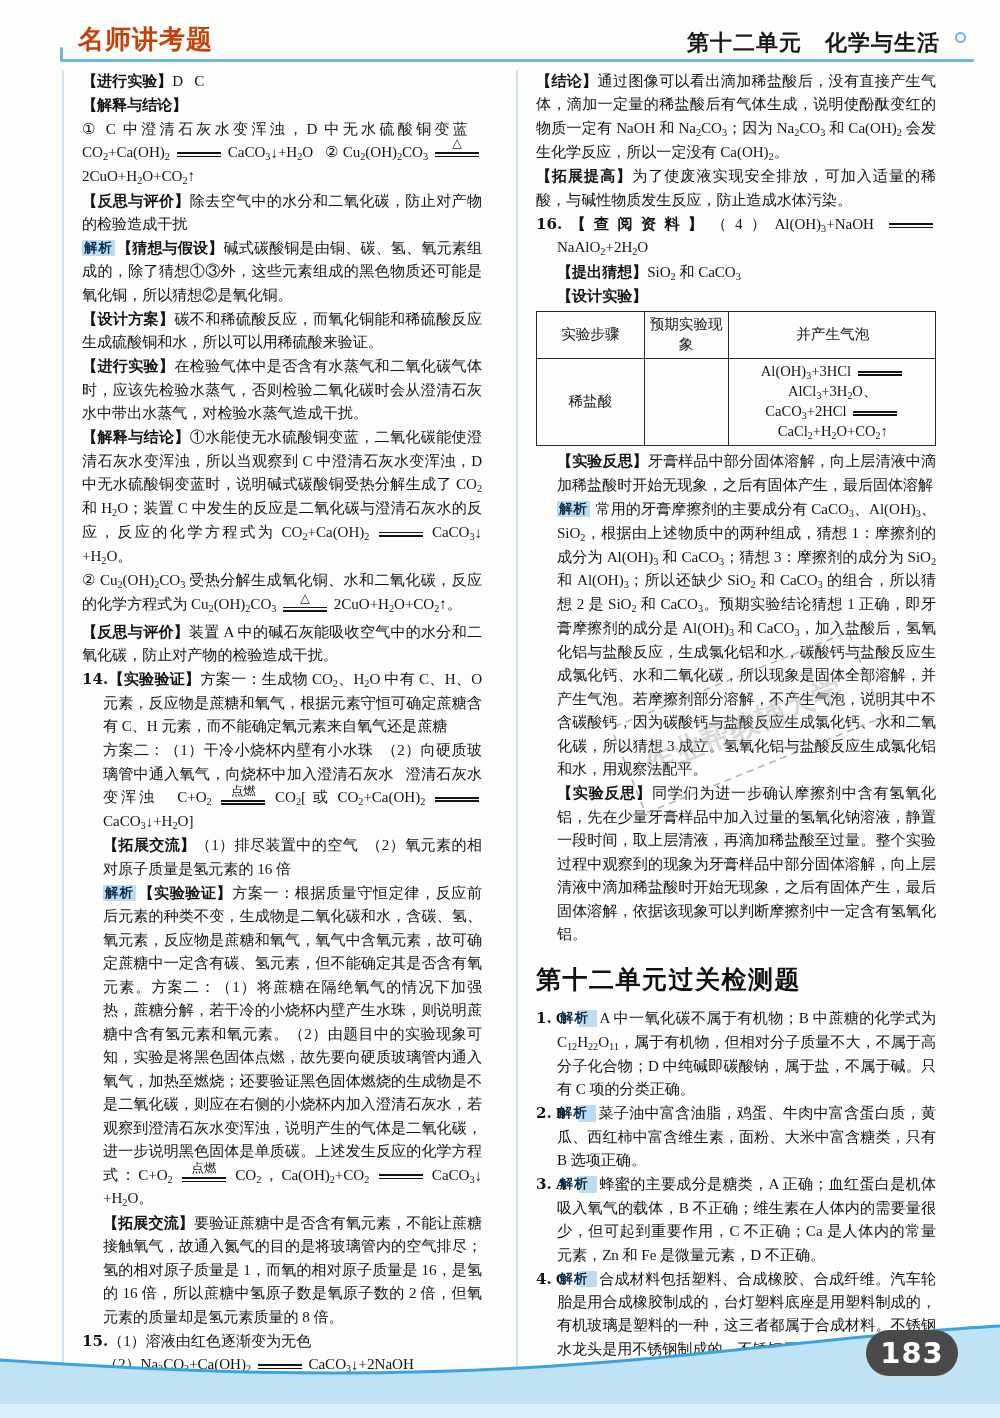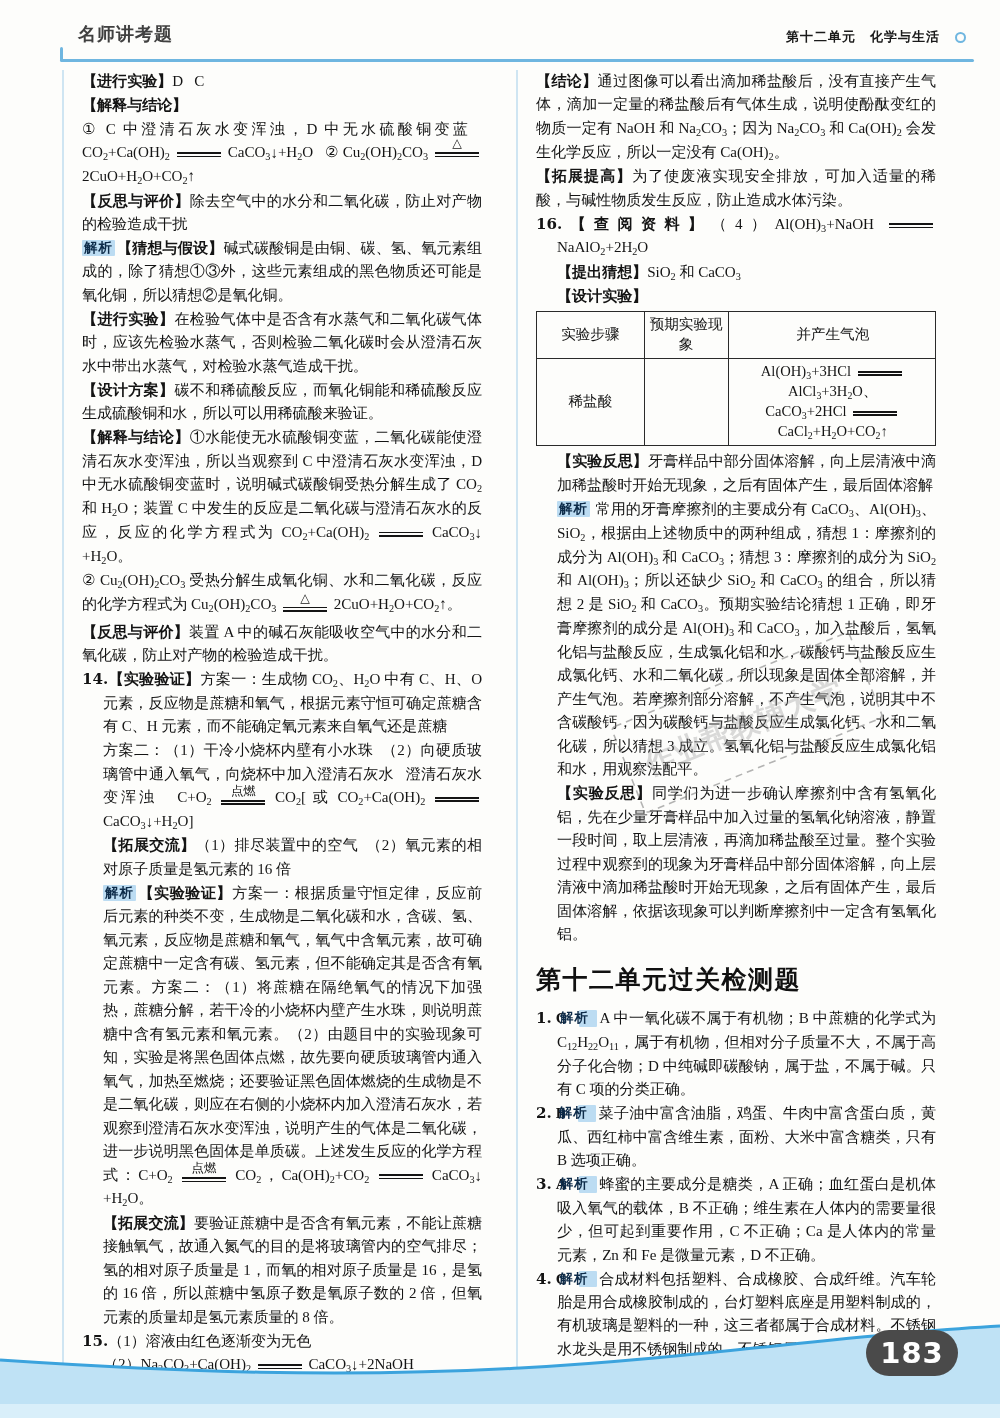--- a/index.html
+++ b/index.html
@@ -19,29 +19,29 @@
   }
 
   
   #header {
     position: absolute; left: 0; right: 0; top: 0; height: 64px;
   }
   .hdr-left {
     position: absolute; left: 78px; top: 22px;
     font-family: "DejaVu Sans", "Liberation Sans", sans-serif;
     font-weight: bold;
-    font-size: 18px;
+    font-size: 26px;
     letter-spacing: 1px;
-    color: #404040;
+    color: #c2410c;
   }
   .hdr-right {
     position: absolute; right: 60px; top: 28px;
     font-family: "DejaVu Sans", "Liberation Sans", sans-serif;
     font-weight: bold;
-    font-size: 13px;
+    font-size: 22px;
     letter-spacing: 1px;
     color: #1a1a1a;
   }
   .hdr-dot {
     position: absolute; right: 34px; top: 32px;
     width: 11px; height: 11px; border-radius: 50%;
     border: 2px solid #6fb6e0;
   }
   .hdr-rule {
     position: absolute; left: 60px; right: 26px; top: 59px;
@@ -213,23 +213,23 @@
       <span class="eq"><span class="cond">△</span></span>
       2CuO+H<sub>2</sub>O+CO<sub>2</sub>↑
     </p>
 
     <p class="p"><span class="bk">【反思与评价】</span>除去空气中的水分和二氧化碳，防止对产物的检验造成干扰</p>
 
     <p class="p">
       <span class="jx">解析</span><span class="bk">【猜想与假设】</span>碱式碳酸铜是由铜、碳、氢、氧元素组成的，除了猜想①③外，这些元素组成的黑色物质还可能是氧化铜，所以猜想②是氧化铜。
     </p>
 
+    <p class="p"><span class="bk">【设计方案】</span>碳不和稀硫酸反应，而氧化铜能和稀硫酸反应生成硫酸铜和水，所以可以用稀硫酸来验证。</p>
+
     <p class="p"><span class="bk">【进行实验】</span>在检验气体中是否含有水蒸气和二氧化碳气体时，应该先检验水蒸气，否则检验二氧化碳时会从澄清石灰水中带出水蒸气，对检验水蒸气造成干扰。</p>
-
-    <p class="p"><span class="bk">【设计方案】</span>碳不和稀硫酸反应，而氧化铜能和稀硫酸反应生成硫酸铜和水，所以可以用稀硫酸来验证。</p>
 
     <p class="p">
       <span class="bk">【解释与结论】</span>①水能使无水硫酸铜变蓝，二氧化碳能使澄清石灰水变浑浊，所以当观察到 C 中澄清石灰水变浑浊，D 中无水硫酸铜变蓝时，说明碱式碳酸铜受热分解生成了 CO<sub>2</sub> 和 H<sub>2</sub>O；装置 C 中发生的反应是二氧化碳与澄清石灰水的反应，反应的化学方程式为 CO<sub>2</sub>+Ca(OH)<sub>2</sub>
       <span class="eq"></span>
       CaCO<sub>3</sub><span class="dn">↓</span>+H<sub>2</sub>O。
     </p>
 
     <p class="p">
       ② Cu<sub>2</sub>(OH)<sub>2</sub>CO<sub>3</sub> 受热分解生成氧化铜、水和二氧化碳，反应的化学方程式为 Cu<sub>2</sub>(OH)<sub>2</sub>CO<sub>3</sub>
       <span class="eq tall"><span class="cond">△</span></span>

